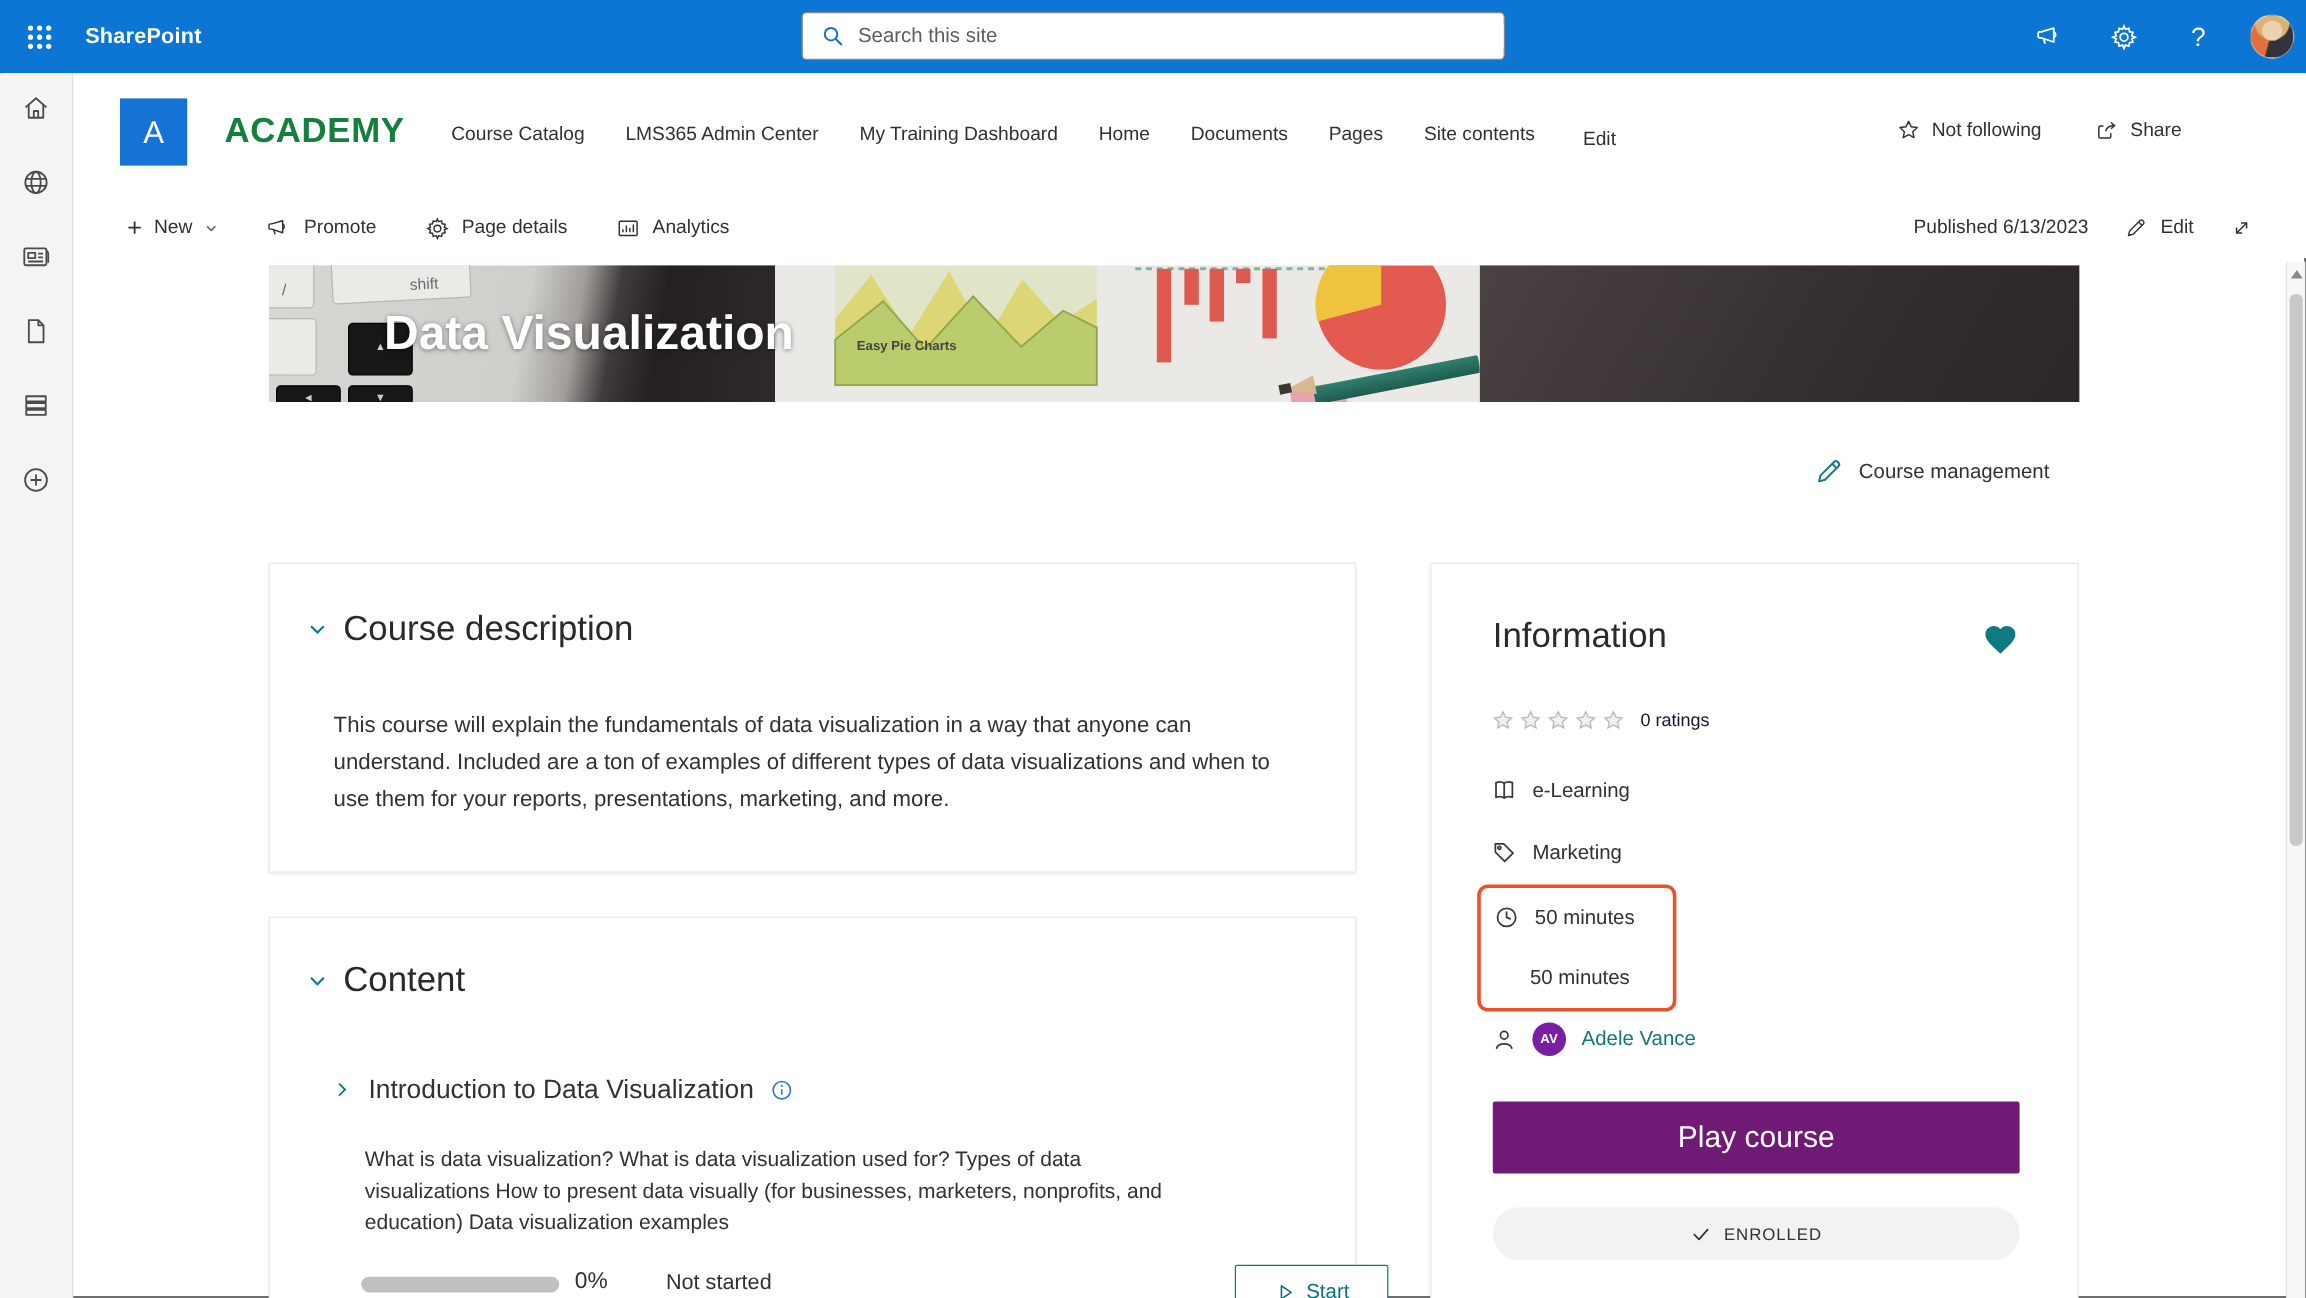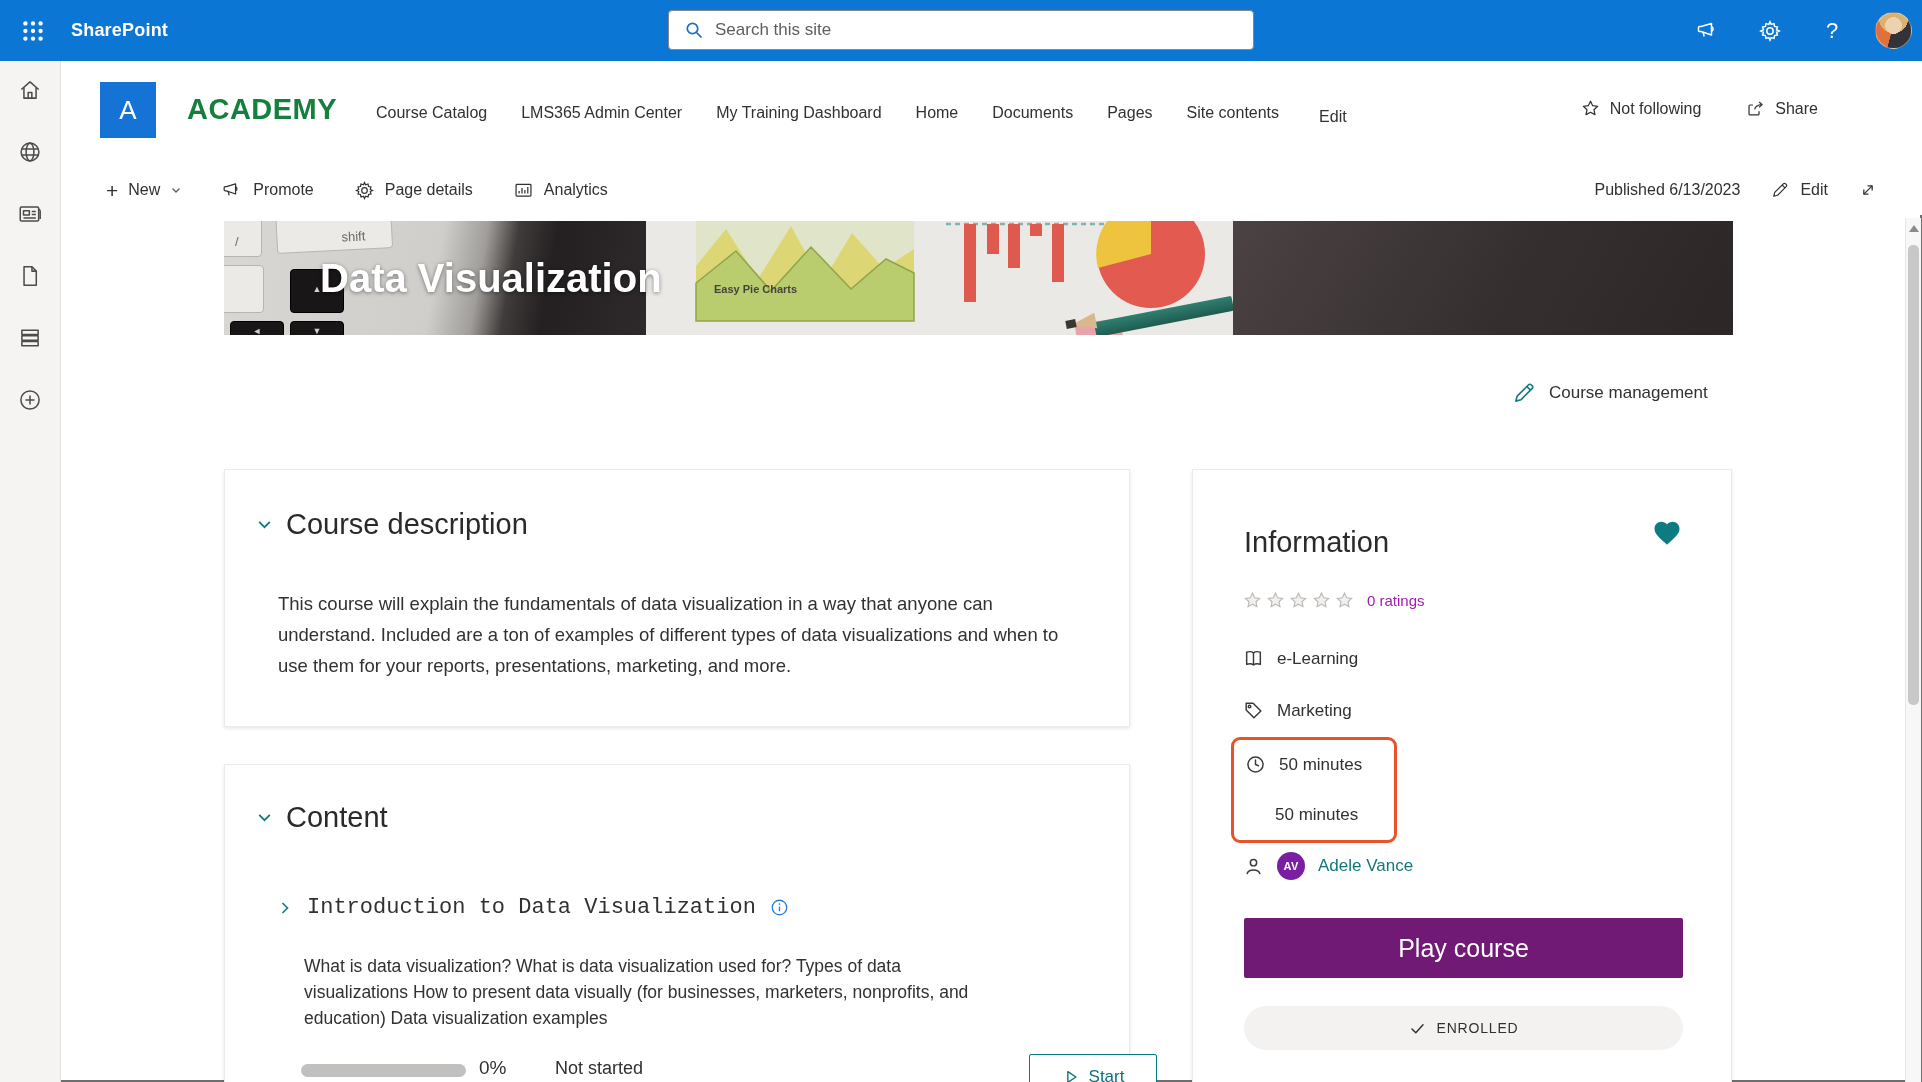--- a/index.html
+++ b/index.html
@@ -68,34 +68,34 @@
   .card-desc { left:224px; top:469px; width:906px; height:258px; }
   .card-content { left:224px; top:764px; width:906px; height:430px; }
   .card-info { left:1192px; top:469px; width:540px; height:622px; }
 
   .section-head { display:flex; align-items:center; gap:13px; cursor:pointer; }
   .section-title { font-size:29px; font-weight:400; color:#2b2a29; }
   .desc-head { position:absolute; left:31px; top:38px; }
   .desc-body { position:absolute; left:53px; top:118px; width:798px; font-size:18.5px; line-height:31px; color:#323130; }
   .content-head { position:absolute; left:31px; top:36px; }
   .module-row { position:absolute; left:52px; top:130px; display:flex; align-items:center; gap:14px; cursor:pointer; }
-  .module-title { font-size:22px; font-weight:400; color:#323130;font-family:Liberation Mono, monospace; }
+  .module-title { font-size:22px; font-weight:400; color:#323130; }
   .module-desc { position:absolute; left:79px; top:188px; width:700px; font-size:17.5px; line-height:26px; color:#323130; }
   .progress-row { position:absolute; left:76px; top:286px; width:790px; height:50px; }
   .progress-track { position:absolute; left:0; top:13px; width:165px; height:13px; border-radius:7px; background:#c2c0be; overflow:hidden; }
   .progress-fill { height:100%; width:0%; background:#0b7a80; }
   .progress-pct { position:absolute; left:178px; top:6px; font-size:19px; color:#323130; }
   .progress-status { position:absolute; left:254px; top:7px; font-size:18px; color:#323130; }
   .start-btn { position:absolute; left:728px; top:3px; width:128px; height:46px; background:#fff; border:1px solid #0b7a80; border-radius:2px; display:flex; align-items:center; justify-content:center; gap:9px; color:#0c7278; font-size:17px; cursor:pointer; }
 
   
-  .info-title { position:absolute; left:51px; top:44px; font-size:29px; font-weight:400; color:#2b2a29;margin-top:12px; }
+  .info-title { position:absolute; left:51px; top:44px; font-size:29px; font-weight:400; color:#2b2a29; }
   .fav-btn { position:absolute; right:48px; top:48px; width:32px; height:30px; color:#0e7b83; cursor:pointer; }
   .stars-row { position:absolute; left:49px; top:120px; display:flex; align-items:center; gap:2px; cursor:pointer; }
-  .ratings-label { margin-left:10px; font-size:15px; color:#a21caf; }
+  .ratings-label { margin-left:10px; font-size:15px; color:#0f172a; }
   .info-row { position:absolute; left:50px; display:flex; align-items:center; gap:13px; font-size:17px; color:#323130; }
   .row-type { top:178px; }
   .row-cat  { top:230px; }
   .row-dur  { top:284px; left:52px; }
   .row-dur2 { top:335px; left:82px; }
   .row-inst { top:382px; }
   .orange-box { position:absolute; left:38px; top:267px; width:166px; height:106px; border:3px solid #e8532a; border-radius:9px; pointer-events:none; }
   .av-badge { width:28px; height:28px; border-radius:50%; background:#7a1fa2; color:#fff; font-size:11px; font-weight:700; display:flex; align-items:center; justify-content:center; letter-spacing:.3px; }
   .instructor-link { color:#13767d; cursor:pointer; }
   .play-btn { position:absolute; left:51px; top:448px; width:439px; height:60px; background:#701a75; color:#fff; border:none; border-radius:2px; font-size:25px; font-family:"Liberation Sans",sans-serif; cursor:pointer; display:flex; align-items:center; justify-content:center; }

